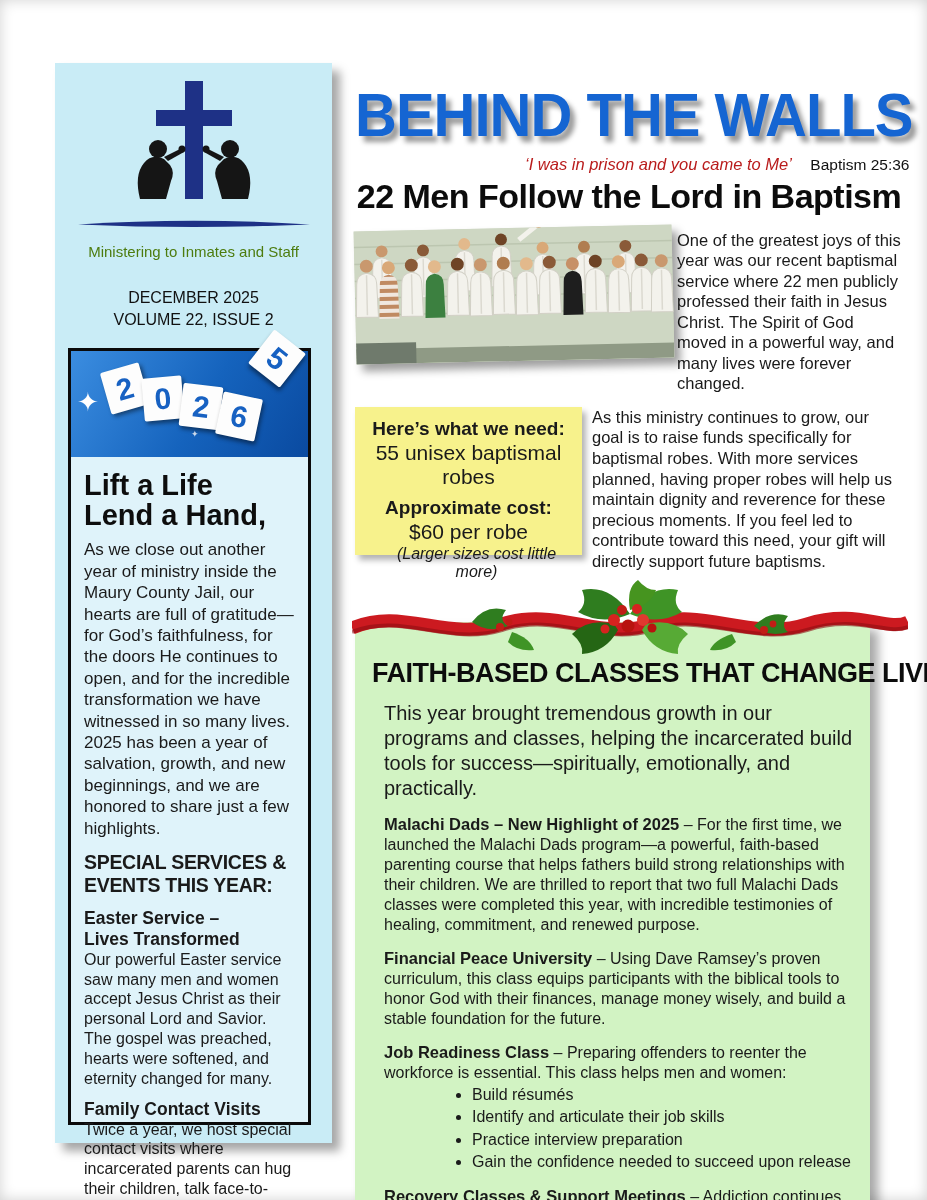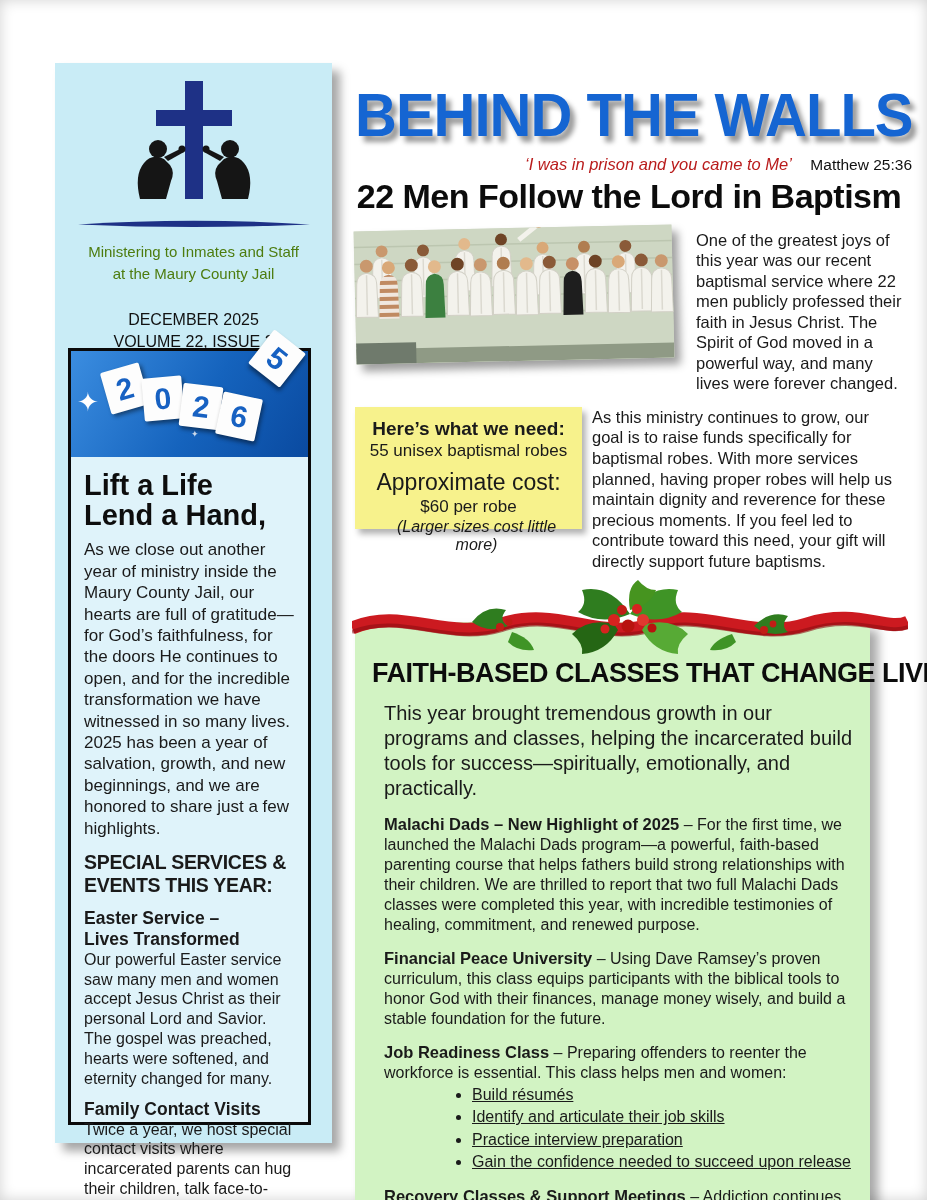--- a/index.html
+++ b/index.html
@@ -47,45 +47,45 @@
   .main { position:absolute; left:355px; top:84px; width:548px; }
   .masthead { font-weight:bold; font-size:58px; line-height:1; text-align:center; color:#1565d2;
               letter-spacing:-1px; transform:scaleY(1.06); transform-origin:top;
               text-shadow:5px 6px 5px #9a9a9a; white-space:nowrap; }
   .verse { margin-top:13px; text-align:center; padding-left:170px; white-space:nowrap; }
   .verse-quote { font-style:italic; font-size:16.5px; color:#b91c1c; }
   .verse-ref { font-size:15.5px; color:#111; margin-left:14px; }
   .headline { margin-top:3px; font-weight:bold; font-size:34px; text-align:center; color:#0c0c0c;
               letter-spacing:-.5px; white-space:nowrap; }
 
-  .photo-row { margin-top:12px; display:flex; gap:23px; }
+  .photo-row { margin-top:12px; display:flex; gap:4px; }
   .photo { width:318px; height:133px; flex:0 0 auto; transform:rotate(-1.3deg);
            box-shadow:6px 7px 8px rgba(0,0,0,.38); background:#ced7c3; }
   .photo svg { display:block; }
   .photo-caption-col { font-size:16.5px; line-height:1.24; padding-top:2px; }
 
   .row2 { margin-top:13px; display:flex; gap:10px; }
   .needs-box { width:227px; flex:0 0 auto; background:#f7f28c; text-align:center;
-               padding:11px 6px 10px; box-shadow:4px 5px 6px rgba(0,0,0,.3); height:122px; }
+               padding:11px 6px 10px; box-shadow:4px 5px 6px rgba(0,0,0,.3); height:148px; }
   .needs-bold { font-weight:bold; font-size:19px; }
-  .needs-normal { font-size:17px; margin-top:1px; }
-  .needs-bold2 { font-weight:normal; font-size:23px; margin-top:8px; }
+  .needs-normal { font-size:21px; margin-top:1px; }
+  .needs-bold2 { font-weight:bold; font-size:19px; margin-top:8px; }
   .needs-italic { font-style:italic; font-size:16px; margin-top:1px;margin-left:16px; }
   .para2 { font-size:16.5px; line-height:1.25; flex:1; }
 
   
   .classes-panel { position:relative; margin-top:50px; width:515px; min-height:560px;
                    background:#d2f3c3; box-shadow:8px 8px 10px rgba(0,0,0,.35);
                    padding:36px 16px 14px 17px; }
   .holly { position:absolute; left:-3px; top:-42px; width:556px; height:86px; pointer-events:none; }
   .classes-heading { font-weight:bold; font-size:27px; letter-spacing:-.5px; color:#0c0c0c; white-space:nowrap; }
   .classes-intro { font-size:20px; line-height:1.25; margin-top:12px; padding-left:12px; }
   .program { font-size:16px; line-height:1.25; margin-top:13px; padding-left:12px; }
   .program b { font-size:16.5px; }
-  .program ul { margin:2px 0 0 88px;text-decoration:underline; }
+  .program ul { margin:2px 0 0 88px; }
   .program li { font-size:16px; line-height:1.28; margin-top:2px; }
 </style>
 </head>
 <body>
 
 <div class="page">
 
   <div class="sidebar">
 
     <svg class="logo-svg" width="160" height="138" viewBox="0 0 160 138">
@@ -109,21 +109,20 @@
         <circle cx="68" cy="70" r="3.5"></circle>
       </g>
     </svg>
 
     <svg class="swoosh" width="232" height="9" viewBox="0 0 232 9">
       <path d="M0,4.5 Q116,-3 232,4.5 Q116,9.5 0,4.5 Z" fill="#1e3186"></path>
     </svg>
 
     <div class="tagline">
       <div>Ministering to Inmates and Staff</div>
-      <div>at the Maury County Jail</div>
     </div>
 
     <div class="issue-block">
       <div class="issue-line">DECEMBER 2025</div>
       <div class="issue-line">VOLUME 22, ISSUE 2</div>
     </div>
 
     <div class="feature-box">
 
       <div class="year-graphic">
@@ -166,21 +165,21 @@
 
     </div>
   </div>
 
   <div class="main">
 
     <div class="masthead">BEHIND THE WALLS</div>
 
     <div class="verse">
       <span class="verse-quote">‘I was in prison and you came to Me’</span>
-      <span class="verse-ref">Matthew 25:36</span>
+      <span class="verse-ref">Baptism 25:36</span>
     </div>
 
     <div class="headline">22 Men Follow the Lord in Baptism</div>
 
     <div class="photo-row">
       <div class="photo">
         <svg width="318" height="133" viewBox="0 0 318 133">
           <defs>
             <g id="fig">
               <circle cx="0" cy="7" r="6.5" fill="currentColor"></circle>

